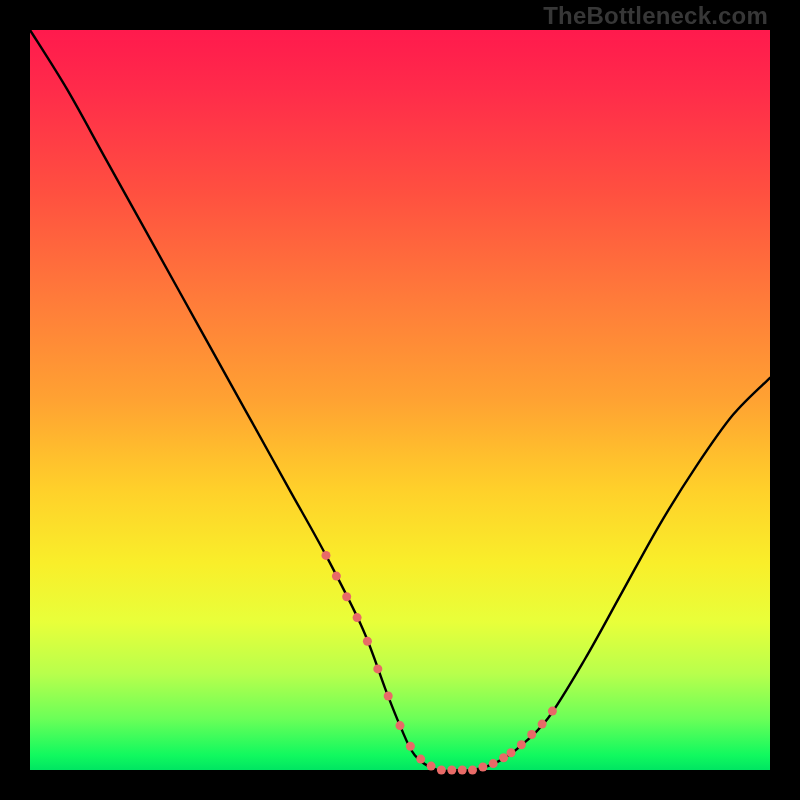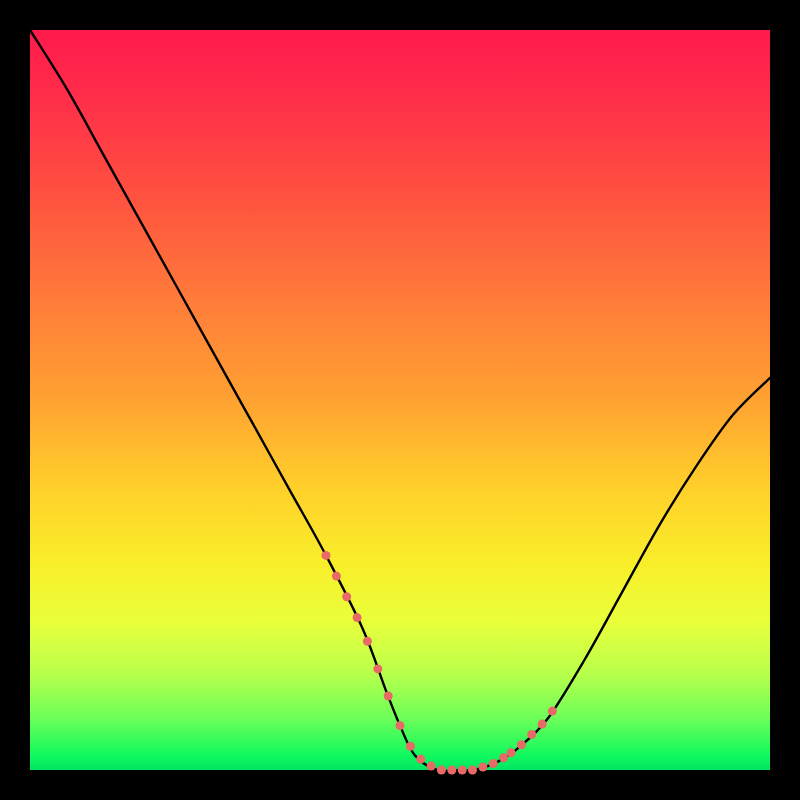--- a/index.html
+++ b/index.html
@@ -58,20 +58,21 @@
     width: 740px;
     height: 740px;
     overflow: visible;
   }
 </style>
 </head>
 <body>
 
 <div class="frame">
 
+  <div class="watermark">TheBottleneck.com</div>
 
   <div class="plot-area">
     <svg class="curve" viewBox="0 0 740 740">
       <path id="main-curve" fill="none" stroke="#000000" stroke-width="2.4" stroke-linecap="round" d="M 0 0 C 6.166666666666667 9.866666666666655 24.666666666666664 38.23333333333325 37 59.19999999999993 C 49.333333333333336 80.16666666666661 61.666666666666664 103.60000000000007 74 125.80000000000007 C 86.33333333333333 148.00000000000009 98.66666666666667 170.2 111 192.39999999999998 C 123.33333333333333 214.59999999999997 135.66666666666666 236.8 148 259 C 160.33333333333334 281.2 172.66666666666666 303.4 185 325.59999999999997 C 197.33333333333334 347.79999999999995 209.66666666666666 370.00000000000006 222 392.20000000000005 C 234.33333333333334 414.40000000000003 246.66666666666666 436.6 259 458.8 C 271.3333333333333 481 283.6666666666667 501.96666666666664 296 525.4 C 308.3333333333333 548.8333333333333 323.1333333333333 577.1999999999999 333 599.4 C 342.8666666666667 621.6 349.0333333333333 642.5666666666667 355.2 658.6 C 361.3666666666667 674.6333333333333 365.06666666666666 684.5 370 695.6 C 374.93333333333334 706.7 378.6333333333333 717.8000000000001 384.8 725.2 C 390.9666666666667 732.6 399.6000000000001 737.5333333333333 407.00000000000006 740 C 414.40000000000003 742.4666666666667 423.0333333333333 740 429.2 740 C 435.3666666666667 740 437.8333333333333 741.2333333333333 444 740 C 450.1666666666667 738.7666666666667 458.79999999999995 736.3000000000001 466.2 732.6 C 473.6 728.9 479.7666666666667 725.1999999999999 488.40000000000003 717.8 C 497.03333333333336 710.4 506.9 703 518 688.2 C 529.1 673.4000000000001 542.6666666666666 649.9666666666667 555 629 C 567.3333333333334 608.0333333333333 579.6666666666666 584.6 592 562.4 C 604.3333333333334 540.1999999999999 616.6666666666666 516.7666666666667 629 495.79999999999995 C 641.3333333333334 474.8333333333333 653.6666666666666 455.1 666 436.6 C 678.3333333333334 418.1 690.6666666666666 399.6 703 384.8 C 715.3333333333334 370 733.8333333333334 353.96666666666664 740 347.79999999999995"></path>
       <g id="highlight-dots">
           <circle cx="296.0" cy="525.4" r="4.5" fill="#e86a67"></circle>
           <circle cx="306.4" cy="546.1" r="4.5" fill="#e86a67"></circle>
           <circle cx="316.7" cy="566.8" r="4.5" fill="#e86a67"></circle>
           <circle cx="327.1" cy="587.6" r="4.5" fill="#e86a67"></circle>
           <circle cx="337.4" cy="611.2" r="4.5" fill="#e86a67"></circle>

